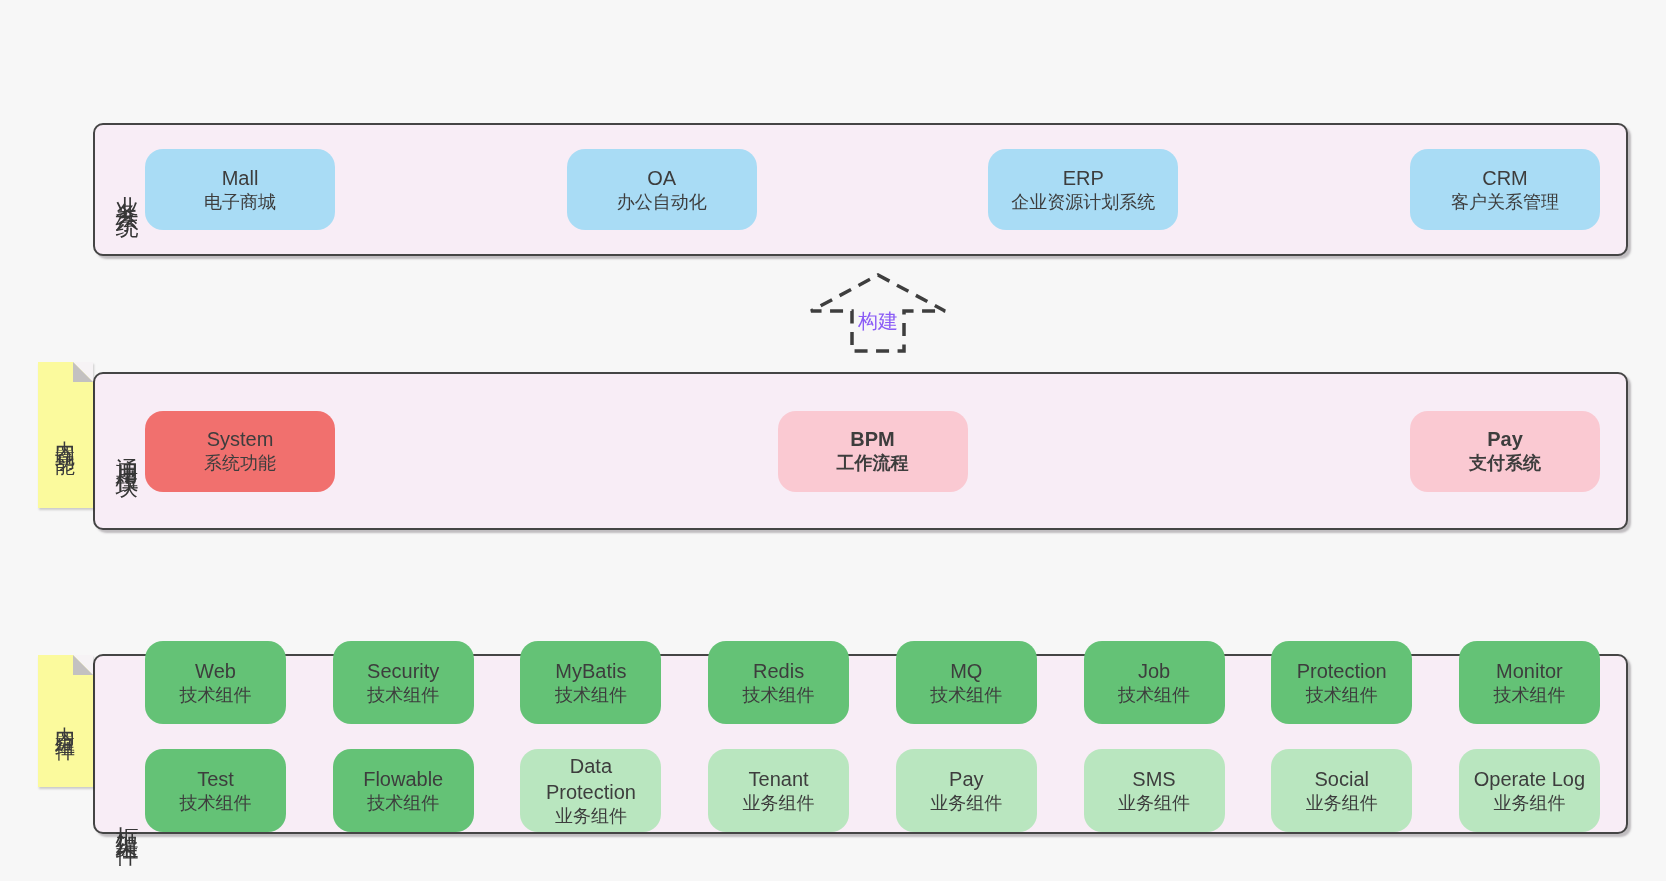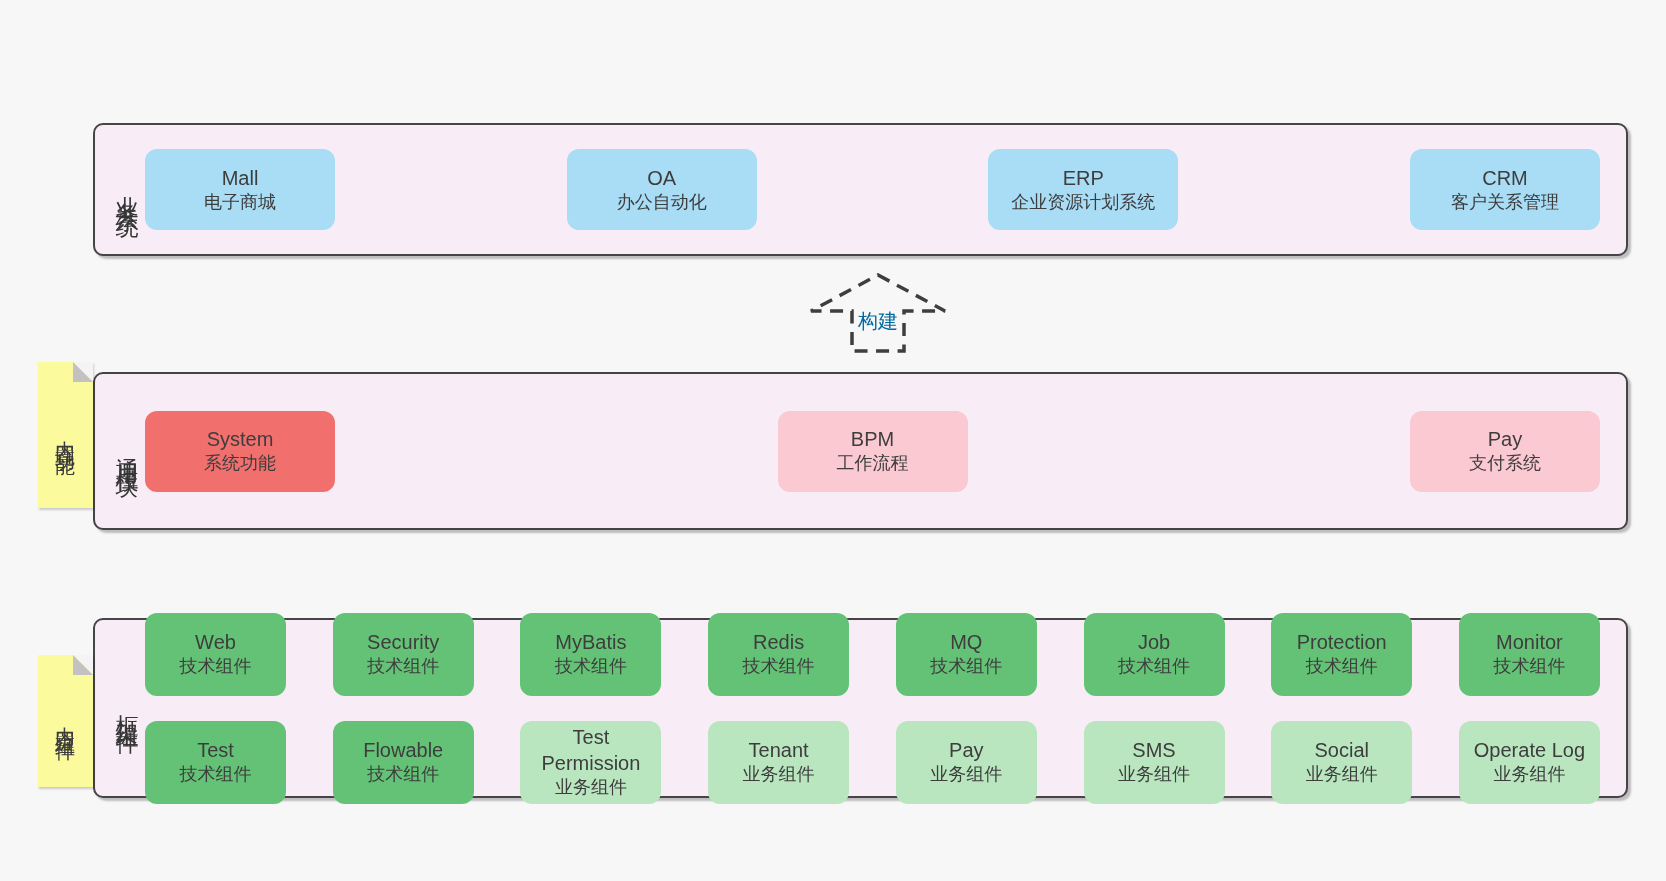--- a/index.html
+++ b/index.html
@@ -10,45 +10,45 @@
   
   .panel {
     position:absolute; left:93px; width:1535px;
     background:#f8edf6; border:2px solid #454545; border-radius:10px;
     box-shadow:3px 3px 2px rgba(90,80,88,.35);
     display:flex; align-items:center;
     padding:0 26px 0 14px;
   }
   .panel-1 { top:123px; height:133px; }
   .panel-2 { top:372px; height:158px; }
-  .panel-3 { top:618px; height:180px; }
+  .panel-3 { top:654px; height:180px;align-items:flex-end; }
 
   .v-text {
     writing-mode:vertical-rl; text-orientation:upright;
     letter-spacing:6px; line-height:1;
     font-size:23px; color:#363636;
   }
   .panel-label { width:36px; flex-shrink:0; display:flex; justify-content:center; }
 
   .panel-rows { flex:1; display:flex; flex-direction:column; justify-content:center; gap:25px; }
   .row { display:flex; justify-content:space-between; }
 
   
   .box {
-    height:81px; border-radius:12px;
+    height:81px; border-radius:18px;
     display:flex; flex-direction:column; justify-content:center; align-items:center;
     text-align:center; line-height:1.3; padding:6px;
   }
   .row-6 .box { width:190px; }
   .row-8 .box { width:141px; height:83px; }
   .box-title { font-size:20px; }
   .box-sub   { font-size:18px; }
   .blue        { background:#a9dcf5; }
   .red         { background:#f1706e; }
-  .pink        { background:#fac9d2; }
+  .pink        { background:#fac9d2;font-weight:bold; }
   .green       { background:#64c276; }
   .green-light { background:#b9e6bf; }
 
   
   .sticky {
     position:absolute; left:38px; width:55px; background:#fbfa9d;
     box-shadow:1px 2px 2px rgba(0,0,0,.18);
     display:flex; align-items:center; justify-content:center;
   }
   .sticky-2 { top:362px; height:146px; }
@@ -63,21 +63,21 @@
     border-bottom:20px solid #c3c1c1; border-right:20px solid transparent;
   }
 
   
   .arrow { position:absolute; width:140px; height:82px; }
   .arrow-1 { left:808px; top:272px; }
   .arrow-2 { left:822px; top:515px; }
   .arrow svg { display:block; width:140px; height:82px; }
   .arrow-label {
     position:absolute; top:36px; left:50%; transform:translateX(-50%);
-    background:#f7f7f7; padding:0 3px; font-size:20px; color:#0369a1; white-space:nowrap;
+    background:#f7f7f7; padding:0 3px; font-size:20px; color:#8b5cf6; white-space:nowrap;
   }
 </style>
 </head>
 <body>
 
 <div class="canvas">
 
   <section class="panel panel-1">
     <div class="panel-label">
       <span class="v-text">业务系统</span>
@@ -176,21 +176,21 @@
       <div class="row row-8">
           <div class="box green">
             <div class="box-title">Test</div>
             <div class="box-sub">技术组件</div>
           </div>
           <div class="box green">
             <div class="box-title">Flowable</div>
             <div class="box-sub">技术组件</div>
           </div>
           <div class="box green-light">
-            <div class="box-title">Test Permission</div>
+            <div class="box-title">Data Protection</div>
             <div class="box-sub">业务组件</div>
           </div>
           <div class="box green-light">
             <div class="box-title">Tenant</div>
             <div class="box-sub">业务组件</div>
           </div>
           <div class="box green-light">
             <div class="box-title">Pay</div>
             <div class="box-sub">业务组件</div>
           </div>

